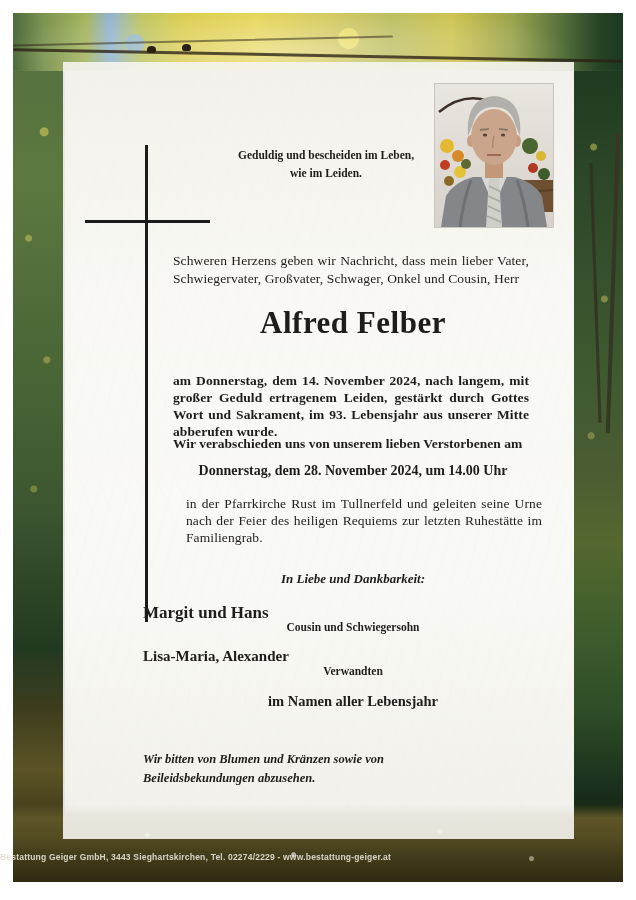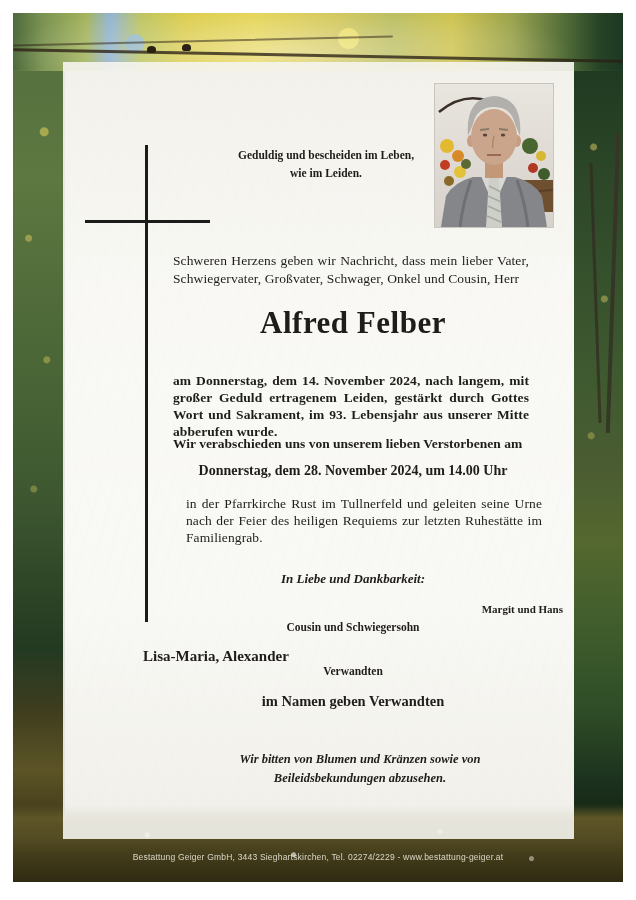--- a/index.html
+++ b/index.html
@@ -77,27 +77,27 @@
   
   .txt{position:absolute;line-height:1.3;}
   .epitaph{left:166px;top:146px;width:320px;text-align:center;font-size:11.5px;font-weight:bold;line-height:1.6;white-space:pre-line;}
   .intro{left:173px;top:252px;width:356px;text-align:justify;font-size:13.5px;font-weight:normal;line-height:17.5px;letter-spacing:0.1px;}
   .deceased{left:143px;top:303px;width:420px;text-align:center;font-size:31px;font-weight:bold;letter-spacing:0.5px;}
   .notice{left:173px;top:372px;width:356px;text-align:justify;font-size:13.5px;font-weight:bold;line-height:17px;letter-spacing:0.1px;}
   .farewell-intro{left:173px;top:435px;width:356px;text-align:left;font-size:13.5px;font-weight:bold;}
   .farewell-dt{left:143px;top:462px;width:420px;text-align:center;font-size:14px;font-weight:bold;}
   .ceremony{left:173px;top:495px;width:356px;text-align:justify;font-size:13.5px;font-weight:normal;line-height:17px;letter-spacing:0.1px;margin-left:13px;}
   .closing{left:143px;top:571px;width:420px;text-align:center;font-size:13px;font-weight:bold;font-style:italic;}
-  .m-names-0{left:143px;top:602px;width:420px;text-align:right;font-size:11px;font-weight:bold;}
+  .m-names-0{left:143px;top:602px;width:420px;text-align:left;font-size:17px;font-weight:bold;}
   .m-rel-0{left:143px;top:620px;width:420px;text-align:center;font-size:11.5px;font-weight:bold;}
   .m-names-1{left:143px;top:647px;width:420px;text-align:left;font-size:15px;font-weight:bold;}
   .m-rel-1{left:143px;top:664px;width:420px;text-align:center;font-size:11.5px;font-weight:bold;}
   .relatives{left:143px;top:692px;width:420px;text-align:center;font-size:14.5px;font-weight:bold;}
-  .condolence{left:150px;top:750px;width:420px;text-align:center;font-size:12.5px;font-weight:bold;font-style:italic;line-height:1.55;white-space:pre-line;}
-  .footer{left:0;top:852px;width:636px;text-align:center;font-family:"Liberation Sans","DejaVu Sans",sans-serif;font-size:8.5px;font-weight:normal;color:rgba(228,225,211,0.92);letter-spacing:0.2px;}
+  .condolence{left:143px;top:750px;width:420px;text-align:left;font-size:12.5px;font-weight:bold;font-style:italic;line-height:1.55;white-space:pre-line;}
+  .footer{left:0;top:852px;width:636px;text-align:left;font-family:"Liberation Sans","DejaVu Sans",sans-serif;font-size:8.5px;font-weight:bold;color:rgba(228,225,211,0.92);letter-spacing:0.2px;}
 </style>
 </head>
 <body>
 
 <div class="photo-bg">
   <div class="bg-top-foliage"></div>
   <div class="bg-left-col"></div>
   <div class="bg-right-col"></div>
   <div class="bg-trunks"></div>
   <div class="bg-trunks2"></div>
@@ -169,16 +169,16 @@
 <div class="txt deceased">Alfred Felber</div>
 <div class="txt notice">am Donnerstag, dem 14. November 2024, nach langem, mit großer Geduld ertragenem Leiden, gestärkt durch Gottes Wort und Sakrament, im 93. Lebensjahr aus unserer Mitte abberufen wurde.</div>
 <div class="txt farewell-intro">Wir verabschieden uns von unserem lieben Verstorbenen am</div>
 <div class="txt farewell-dt">Donnerstag, dem 28. November 2024, um 14.00 Uhr</div>
 <div class="txt ceremony">in der Pfarrkirche Rust im Tullnerfeld und geleiten seine Urne nach der Feier des heiligen Requiems zur letzten Ruhestätte im Familiengrab.</div>
 <div class="txt closing">In Liebe und Dankbarkeit:</div>
 <div class="txt m-names-0">Margit und Hans</div>
 <div class="txt m-rel-0">Cousin und Schwiegersohn</div>
 <div class="txt m-names-1">Lisa-Maria, Alexander</div>
 <div class="txt m-rel-1">Verwandten</div>
-<div class="txt relatives">im Namen geben Verwandten</div>
+<div class="txt relatives">im Namen aller Lebensjahr</div>
 <div class="txt condolence">Wir bitten von Blumen und Kränzen sowie von
 Beileidsbekundungen abzusehen.</div>
 <div class="txt footer">Bestattung Geiger GmbH, 3443 Sieghartskirchen, Tel. 02274/2229 - www.bestattung-geiger.at</div>
 
 </body></html>

